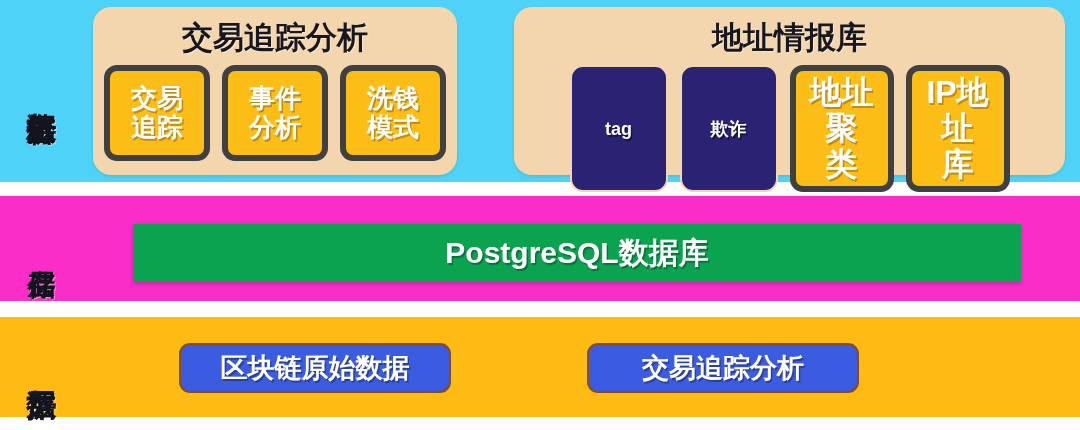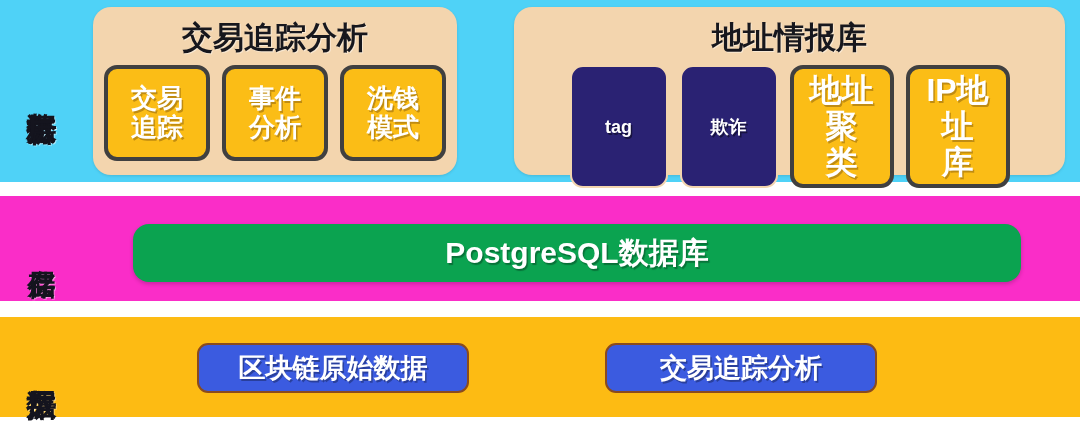--- a/index.html
+++ b/index.html
@@ -104,53 +104,53 @@
     justify-content: center;
     text-align: center;
     font-weight: bold;
     color: #ffffff;
     line-height: 1.12;
     box-sizing: border-box;
     padding: 4px 6px;
     text-shadow: 1.5px 1.5px 0 rgba(120,80,10,0.45);
     white-space: pre-line;
   }
-  .chip-yellow { background: #FBBD16; border: 4px solid #404040; }
+  .chip-yellow { background: #FBBD16; border: 6px solid #404040; }
   .chip-navy   { background: #2A2273; border: 2px solid #F3D5AE;
                  text-shadow: 1.5px 1.5px 0 rgba(0,0,0,0.45); }
 
   .card-tracking .chip { width: 108px; font-size: 26px; }
   .card-address  .chip { font-size: 18px; }
   .card-address  .chip-navy   { width: 98px; }
   .card-address  .chip-yellow { width: 104px; font-size: 32px; }
 
   
   .db-box {
     position: absolute;
     left: 133px;
     top: 28px;
     width: 888px;
     height: 58px;
     background: #0BA350;
-    border-radius: 16px;
+    border-radius: 0;
     display: flex;
     align-items: center;
     justify-content: center;
     font-size: 30px;
     font-weight: bold;
     color: #ffffff;
     text-shadow: 1.5px 1.5px 1px rgba(0,0,0,0.30);
     box-shadow: 0 2px 4px rgba(0,0,0,0.20);
     box-sizing: border-box;
   }
 
   
   .source-row {
     position: absolute;
-    left: 197px;
+    left: 179px;
     top: 26px;
     width: 680px;
     height: 50px;
     display: flex;
     justify-content: space-between;
     align-items: center;
   }
   .source-box {
     width: 272px;
     height: 50px;

